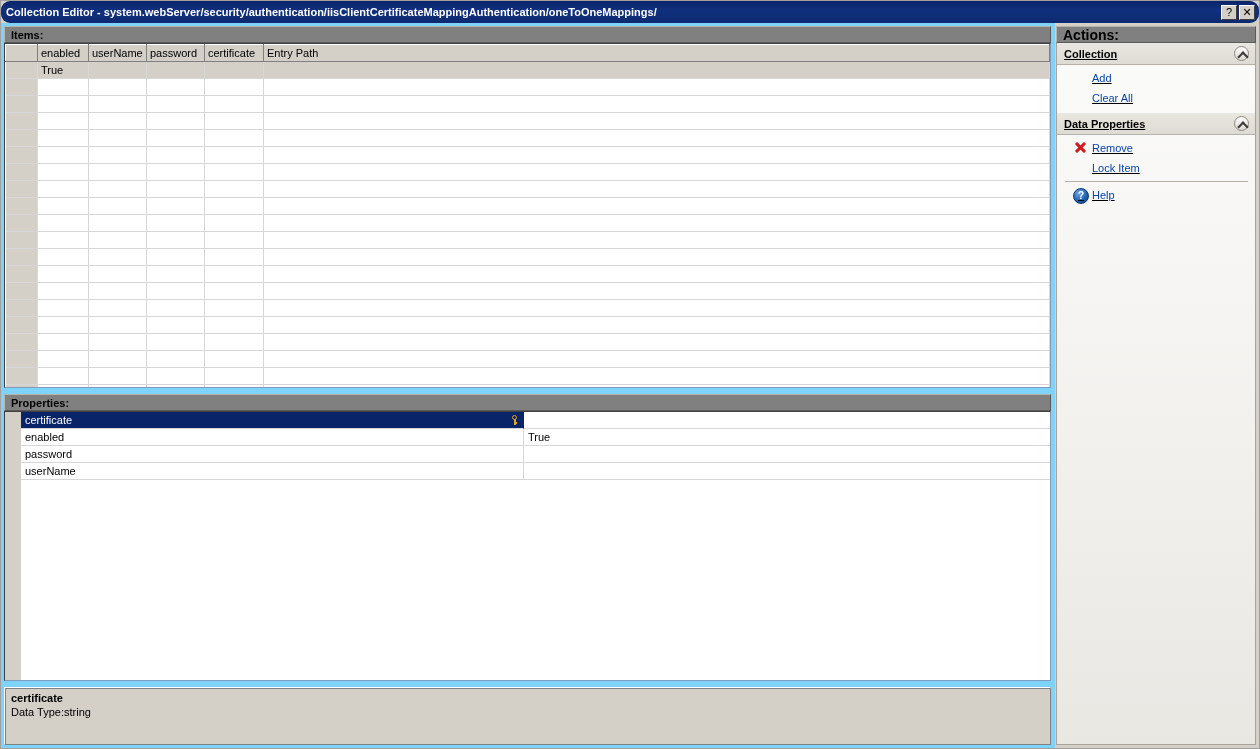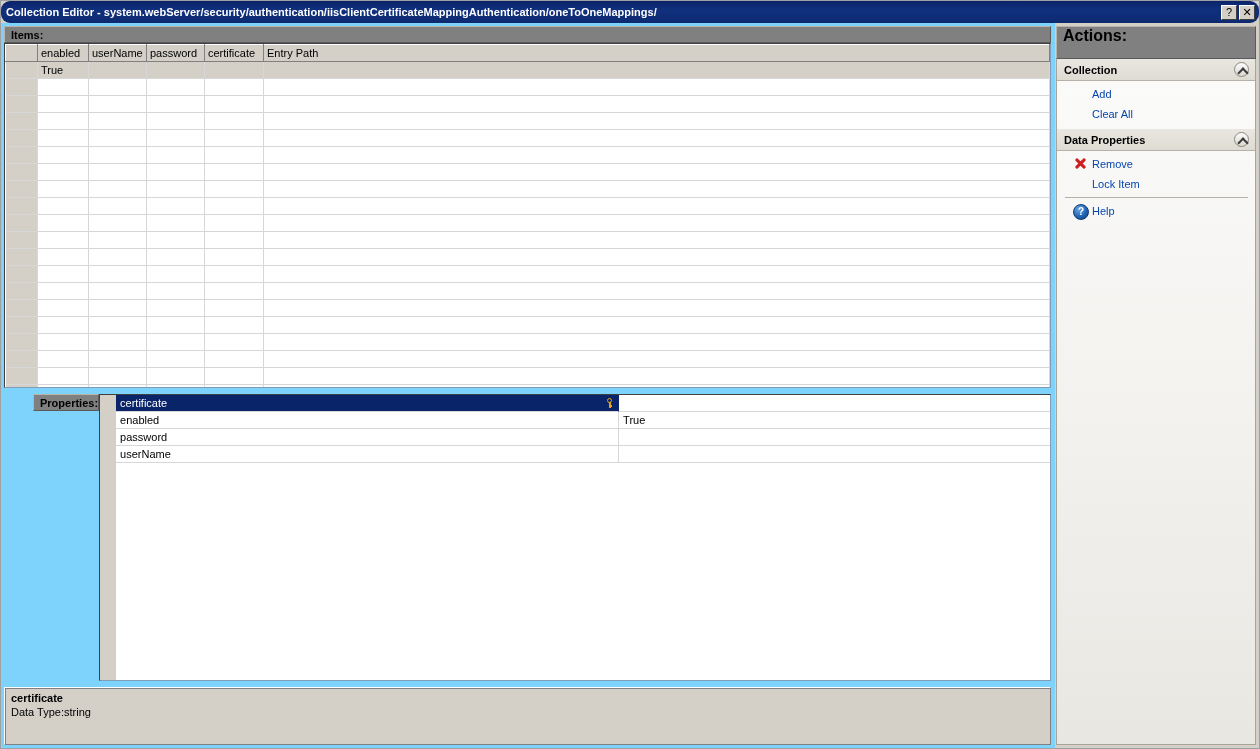--- a/index.html
+++ b/index.html
@@ -116,21 +116,21 @@
   .col-rh { width: 32px; }
   .col-a  { width: 51px; }
   .col-b  { width: 58px; }
   .col-c  { width: 58px; }
   .col-d  { width: 59px; }
 
   
   .props-panel {
     margin-top: 6px;
     flex: 1 1 auto;
-    display: flex; flex-direction: row; min-height: 0; margin-left: 29px;
+    display: flex; flex-direction: column; min-height: 0;
   }
   .props-wrap {
     flex: 1 1 auto;
     background: #ffffff;
     border: 1px solid #7f9db9;
     border-top-color: #404040; border-left-color: #404040;
     display: flex;
     overflow: hidden;
   }
   .props-gutter {
@@ -186,30 +186,31 @@
 
   
   .actions {
     width: 204px; flex: 0 0 204px;
     background: #d4d0c8;
     display: flex; flex-direction: column;
     padding: 3px 3px 3px 1px;
   }
   .actions-bar {
     background: #808080; color: #000; font-weight: bold;
-    font-size: 16px; height: 33px; line-height: 17px; padding-left: 6px;
+    font-size: 14px; height: 17px; line-height: 17px; padding-left: 6px;
     border-top: 1px solid #b8b4ac; border-left: 1px solid #b8b4ac;
     border-right: 1px solid #5a5a5a; border-bottom: 1px solid #5a5a5a;
   }
   .actions-body {
     flex: 1 1 auto;
     background: linear-gradient(to bottom,#fbfbfa 0%, #f2f1ee 55%, #e9e7e2 100%);
     border: 1px solid #a8a49c;
     border-top: none;
     overflow: hidden;
+    text-decoration: underline;
   }
   .act-group-hdr {
     height: 22px;
     background: linear-gradient(to bottom,#e9e7e1 0%, #dedbd3 100%);
     border-bottom: 1px solid #b5b1a8;
     display: flex; align-items: center;
     padding: 0 6px 0 7px;
     font-weight: bold; font-size: 11px;
   }
   .act-group-hdr .lbl { flex: 1 1 auto; }

